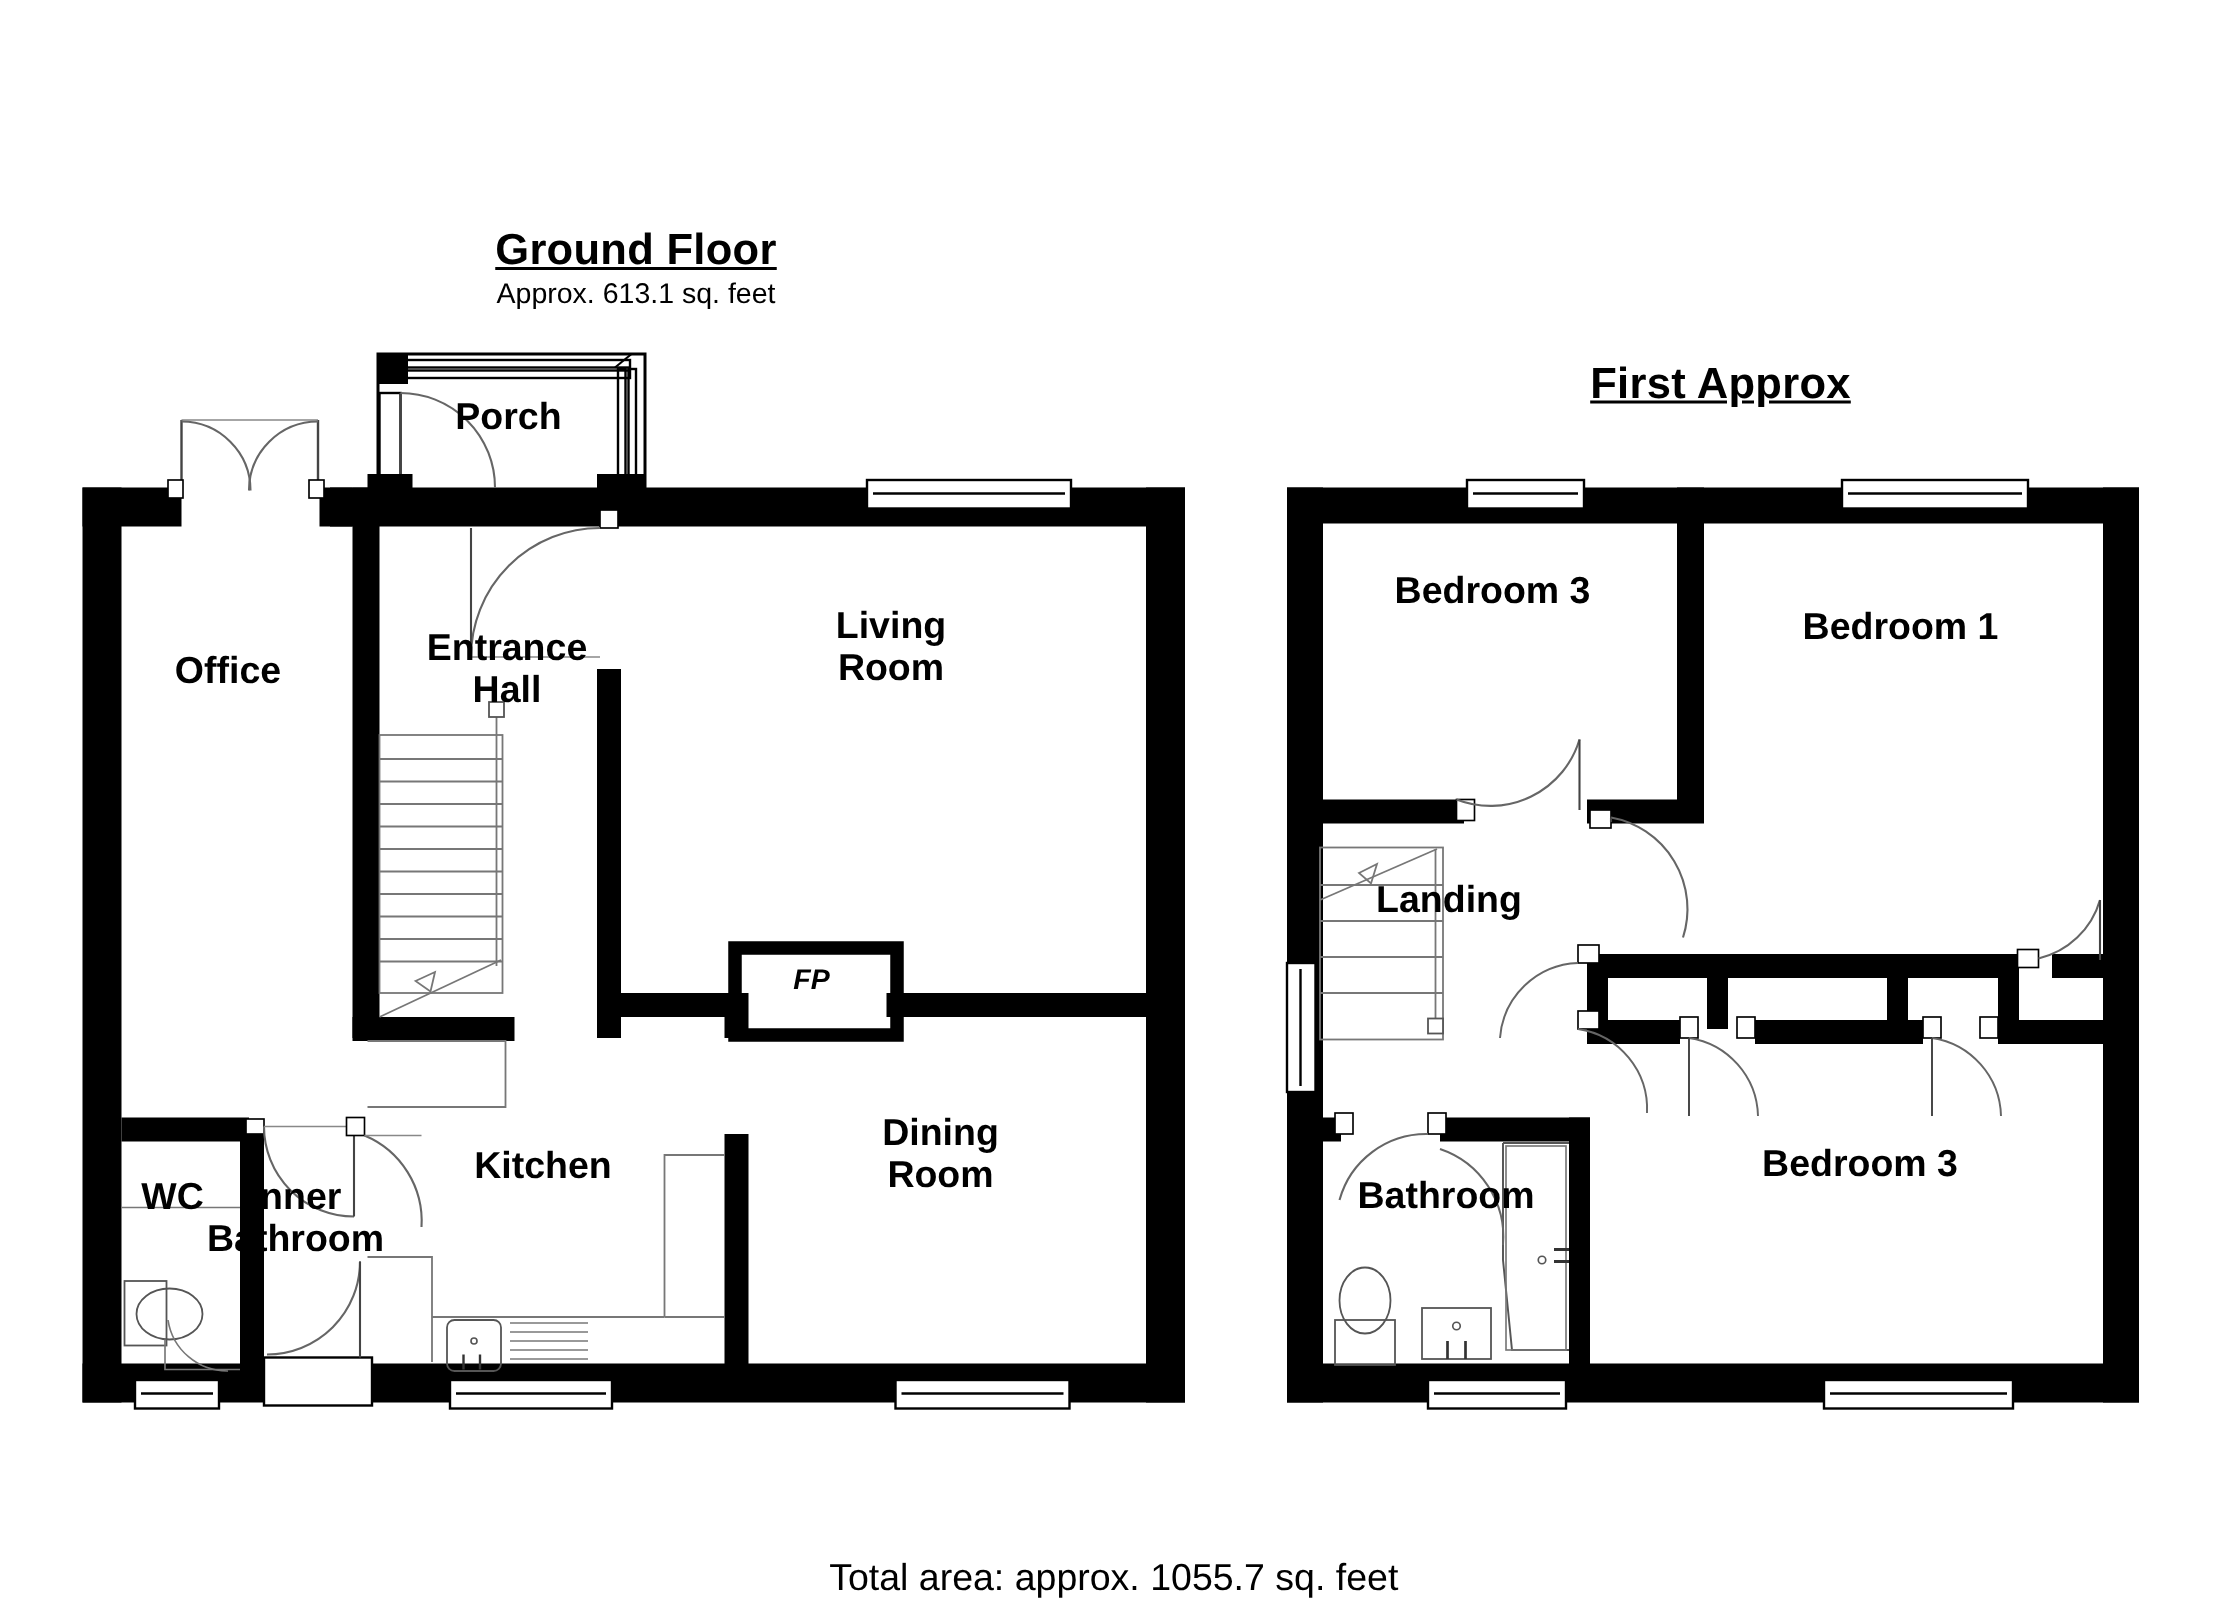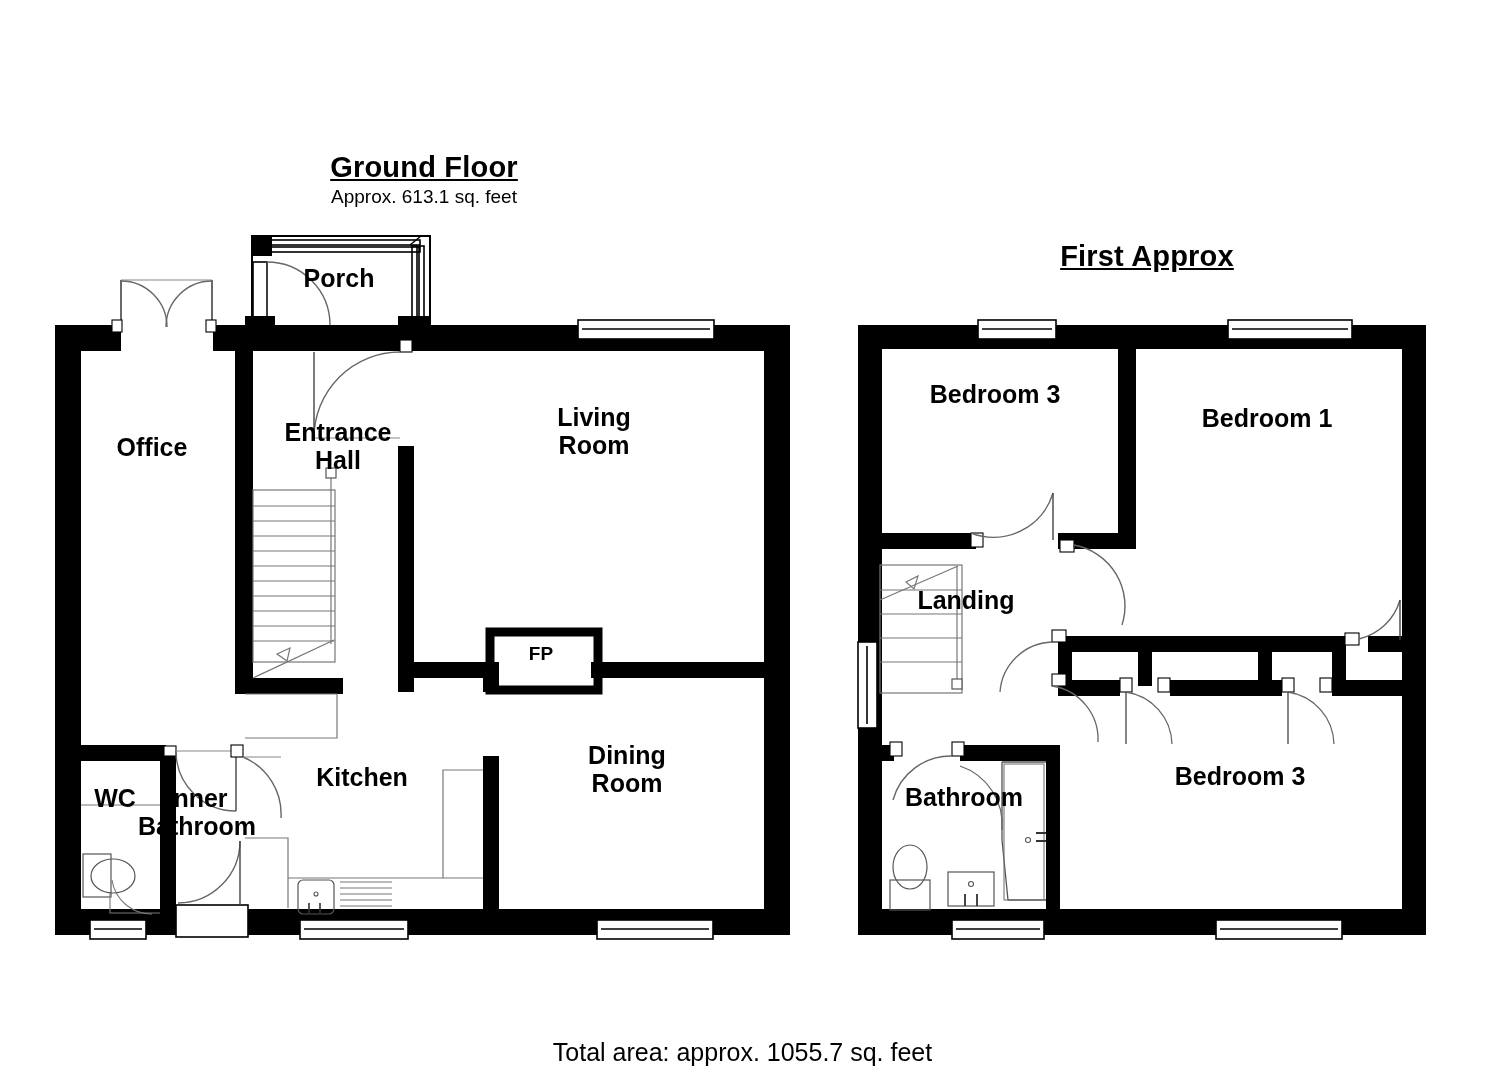--- a/index.html
+++ b/index.html
@@ -51,20 +51,21 @@
     font-size: 25px;
     text-align: center;
     line-height: 1.12;
     white-space: pre-line;
     transform: translate(-50%, -50%);
     pointer-events: none;
   }
   .room-label.small {
     font-size: 19px;
     font-weight: bold;
+    font-style: italic;
   }
   svg { position: absolute; left: 0; top: 0; }
 </style>
 </head>
 <body>
 
 <div id="plan-root">
 
   <svg width="1485" height="1080" viewBox="0 0 1485 1080">
 

